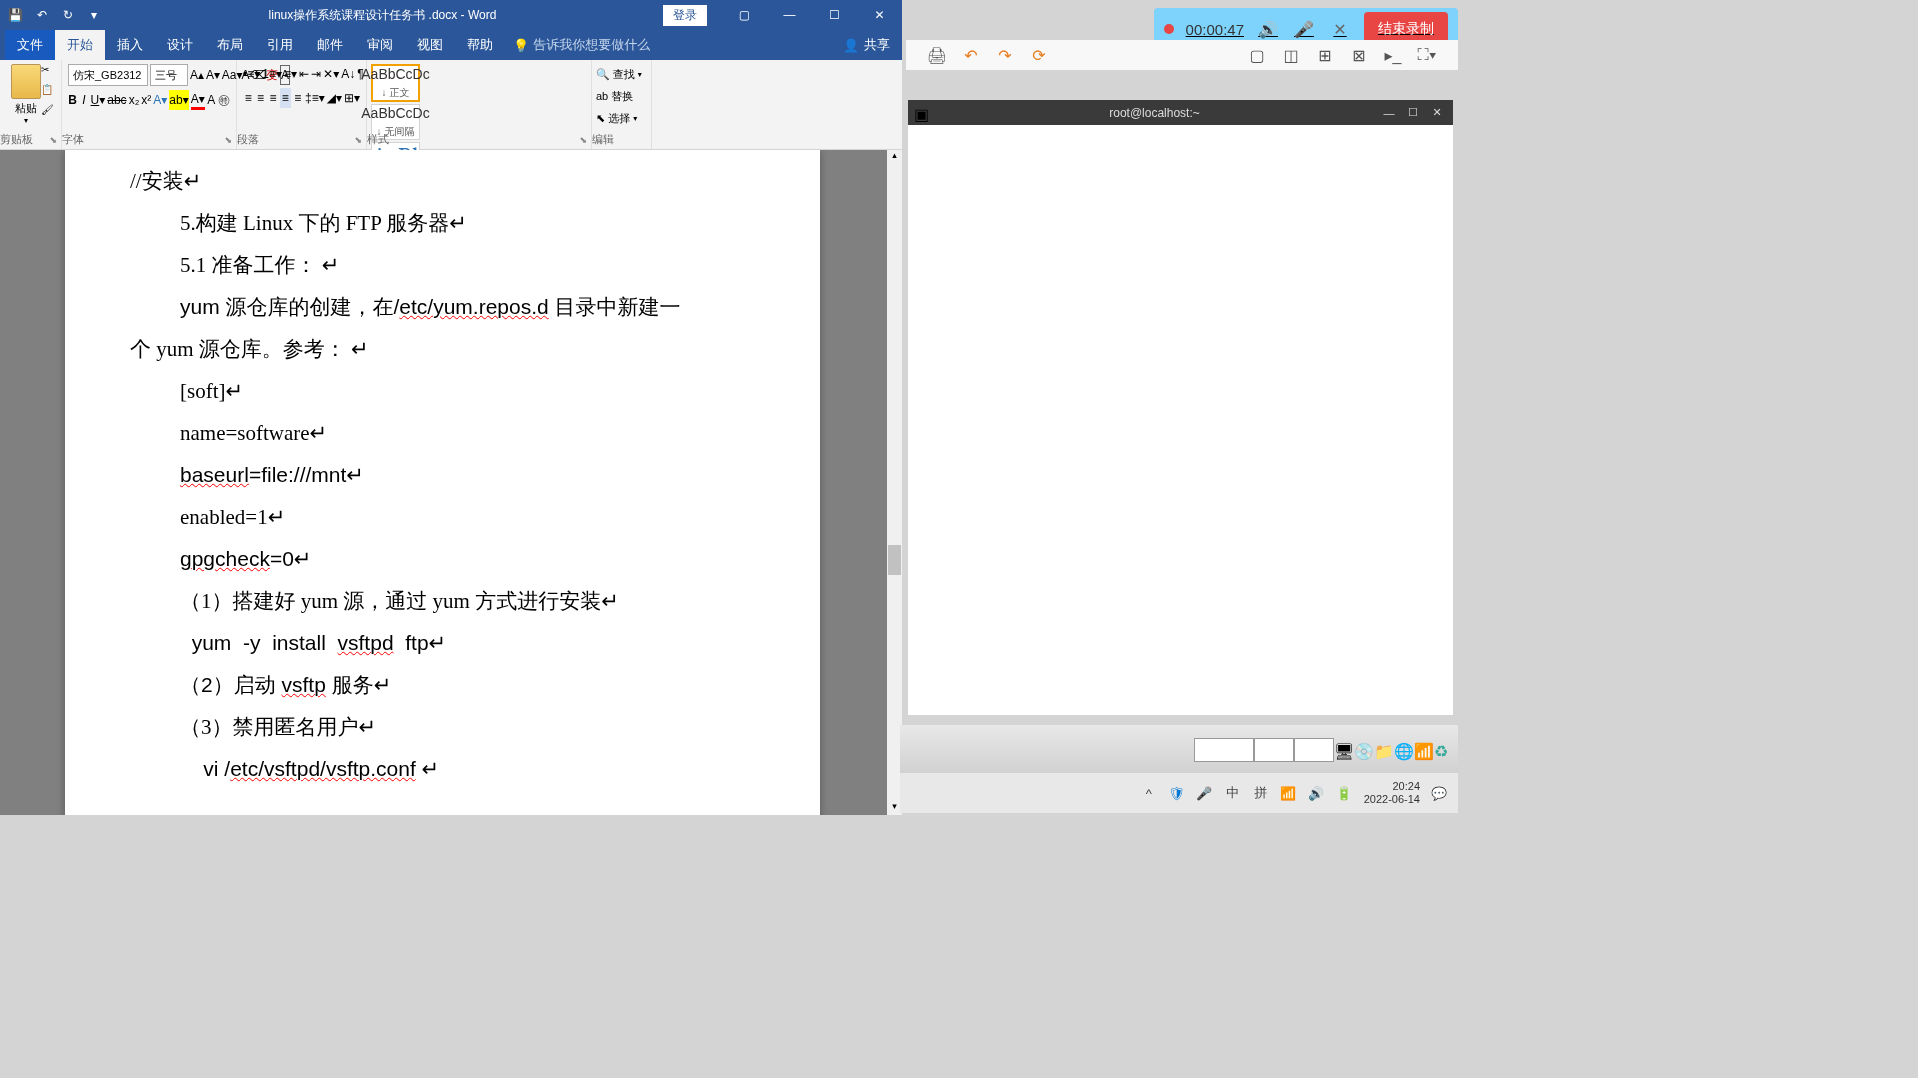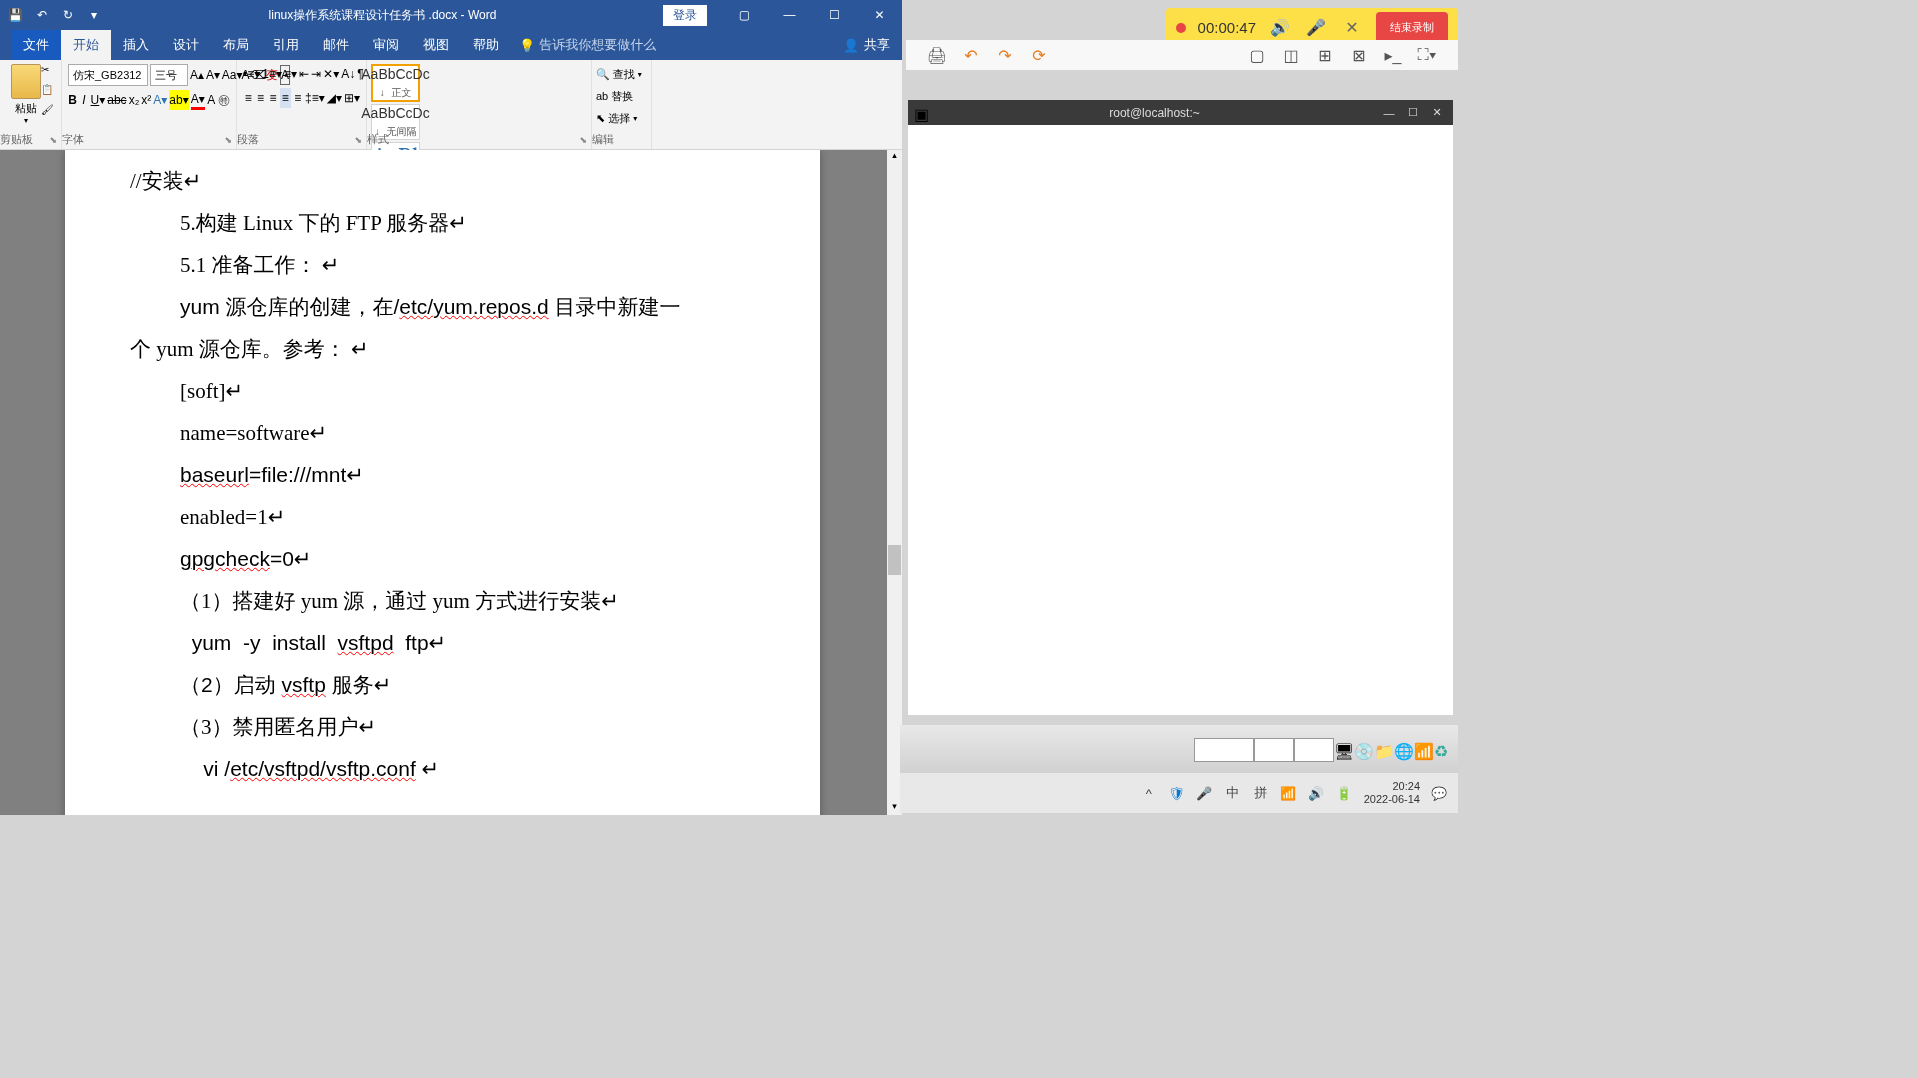--- a/index.html
+++ b/index.html
@@ -8,21 +8,21 @@
 
 .word-window { position: absolute; left: 0; top: 0; width: 902px; height: 815px; background: #fff; }
 .word-titlebar { height: 30px; background: #2b579a; display: flex; align-items: center; color: #fff; font-size: 12px; }
 .titlebar-left { display: flex; align-items: center; gap: 10px; padding-left: 8px; }
 .titlebar-icon { width: 16px; height: 16px; display: inline-flex; align-items: center; justify-content: center; }
 .titlebar-center { flex: 1; text-align: center; }
 .titlebar-right { display: flex; align-items: center; gap: 0; }
 .login-btn { background: #fff; color: #2b579a; padding: 2px 10px; font-size: 12px; margin-right: 15px; }
 .win-btn { width: 45px; height: 30px; display: flex; align-items: center; justify-content: center; color: #fff; }
 
-.word-tabs { height: 30px; background: #2b579a; display: flex; align-items: flex-end; padding-left: 11px; }
+.word-tabs { height: 30px; background: #2b579a; display: flex; align-items: flex-end; padding-left: 5px; }
 .word-tab { padding: 6px 12px; color: #fff; font-size: 13px; cursor: pointer; }
 .word-tab.active { background: #f3f3f3; color: #2b579a; }
 .tellme { color: #c5d5eb; font-size: 13px; padding: 6px 8px; display: flex; align-items: center; gap: 4px; }
 .share-btn { margin-left: auto; color: #fff; padding: 6px 12px; font-size: 13px; display: flex; align-items: center; gap: 4px; }
 
 .ribbon { height: 90px; background: #f3f3f3; border-bottom: 1px solid #d4d4d4; display: flex; position: relative; }
 .ribbon-group { border-right: 1px solid #e0e0e0; padding: 4px 6px; position: relative; display: flex; flex-direction: column; }
 .ribbon-group-label { position: absolute; bottom: 2px; left: 0; right: 0; text-align: left; font-size: 11px; color: #666; }
 .ribbon-group-launcher { position: absolute; bottom: 4px; right: 4px; font-size: 9px; color: #888; }
 .clipboard-group { width: 62px; }
@@ -37,40 +37,40 @@
 .font-name { width: 80px; }
 .font-size { width: 38px; }
 .small-btn { width: 20px; height: 20px; display: inline-flex; align-items: center; justify-content: center; font-size: 12px; border: none; background: transparent; }
 
 .para-group { width: 130px; }
 .styles-group { width: 225px; display: flex; gap: 2px; padding: 4px; }
 .style-box { width: 49px; height: 68px; border: 1px solid #d4d4d4; background: #fff; display: flex; flex-direction: column; align-items: center; justify-content: space-between; font-size: 10px; }
 .style-box.selected { border: 2px solid #f2a100; }
 .style-preview { font-size: 14px; color: #333; margin-bottom: 4px; }
 .style-preview.big { font-size: 24px; color: #2e74b5; font-family: Cambria; }
-.style-name { font-size: 10px; color: #555; font-family: Liberation Mono, monospace; }
+.style-name { font-size: 10px; color: #555; }
 .style-scroll { width: 15px; display: flex; flex-direction: column; }
 .style-scroll-btn { height: 22px; border: 1px solid #d4d4d4; background: #fff; font-size: 8px; }
 
 .edit-group { width: 60px; display: flex; flex-direction: column; gap: 2px; padding: 4px; font-size: 11px; }
 .edit-item { display: flex; align-items: center; gap: 3px; height: 20px; }
 
 .doc-area { position: absolute; top: 150px; left: 0; right: 15px; bottom: 0; background: #808080; overflow: hidden; padding-left: 23px; }
 .doc-page { position: absolute; left: 65px; top: 0; width: 755px; min-height: 900px; background: #fff; box-shadow: 0 0 8px rgba(0,0,0,0.3); padding: 10px 60px 40px 115px; }
 .doc-line { font-family: "FangSong", "仿宋", serif; font-size: 21px; line-height: 2.0; color: #000; white-space: pre; }
 .squiggle { text-decoration: underline wavy red; text-decoration-thickness: 1px; }
 .scrollbar-v { position: absolute; right: 0; top: 150px; width: 15px; bottom: 0; background: #f0f0f0; }
 .scroll-thumb { position: absolute; width: 13px; left: 1px; background: #c1c1c1; }
 
 
-.rec-overlay { position: absolute; right: 460px; top: 8px; display: flex; align-items: center; gap: 12px; background: #fde047; padding: 4px 10px; border-radius: 4px; }
+.rec-overlay { position: absolute; right: 460px; top: 8px; display: flex; align-items: center; gap: 12px; background: #7dd3fc; padding: 4px 10px; border-radius: 4px; text-decoration: underline; }
 .rec-dot { width: 10px; height: 10px; background: #e84545; border-radius: 50%; }
 .rec-time { font-size: 15px; color: #333; }
 .rec-icon { width: 24px; height: 24px; display: flex; align-items: center; justify-content: center; color: #666; }
-.rec-stop { background: #e84545; color: #fff; padding: 8px 14px; border-radius: 4px; font-size: 11px; }
+.rec-stop { background: #e84545; color: #fff; padding: 8px 14px; border-radius: 4px; font-size: 14px; }
 
 
 .toolbar-row { position: absolute; left: 906px; top: 40px; right: 460px; height: 30px; background: #f8f8f8; display: flex; align-items: center; gap: 12px; padding: 0 20px; }
 .tb-icon { width: 22px; height: 22px; color: #555; display: flex; align-items: center; justify-content: center; }
 .tb-icon.orange { color: #e67e22; }
 
 
 .terminal-window { position: absolute; left: 908px; top: 100px; width: 545px; height: 615px; background: #fff; }
 .terminal-titlebar { height: 25px; background: #3a3a3a; display: flex; align-items: center; padding: 0 6px; }
 .terminal-title-center { flex: 1; text-align: center; color: #ddd; font-size: 12px; }

